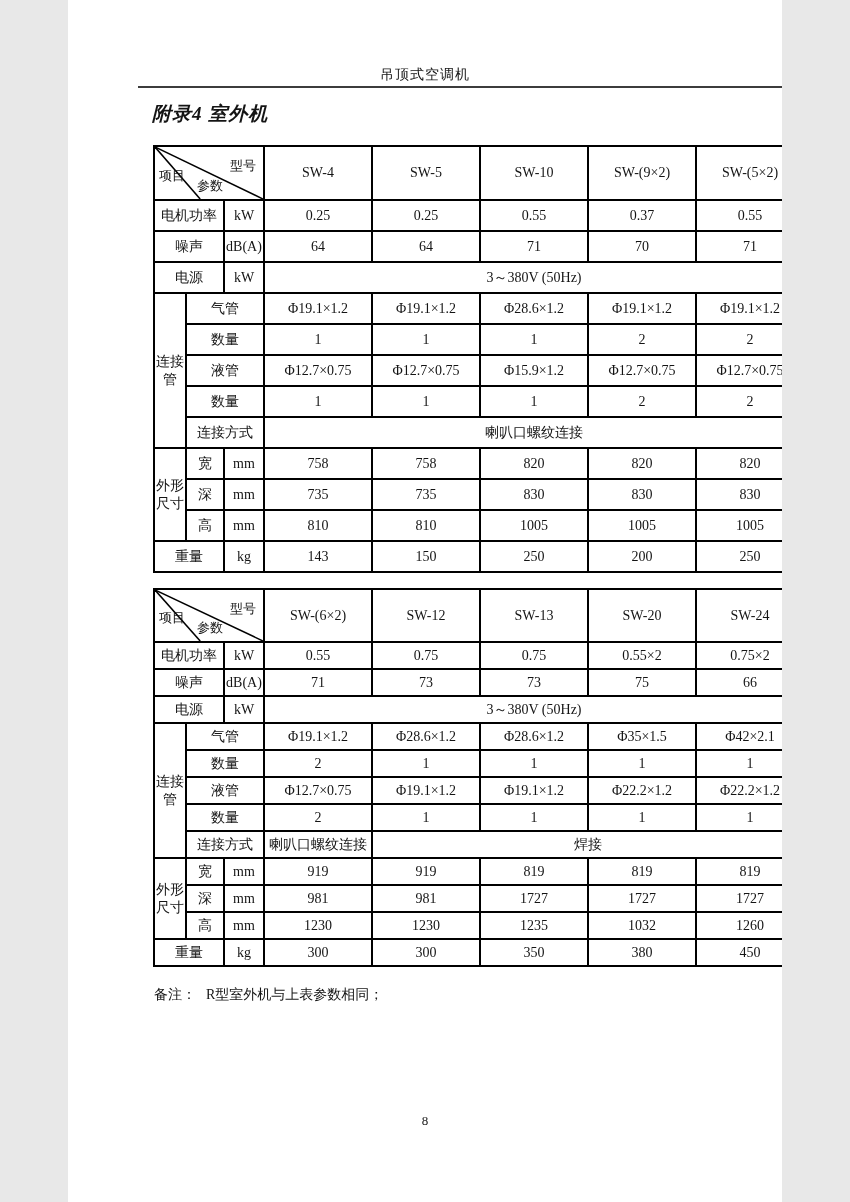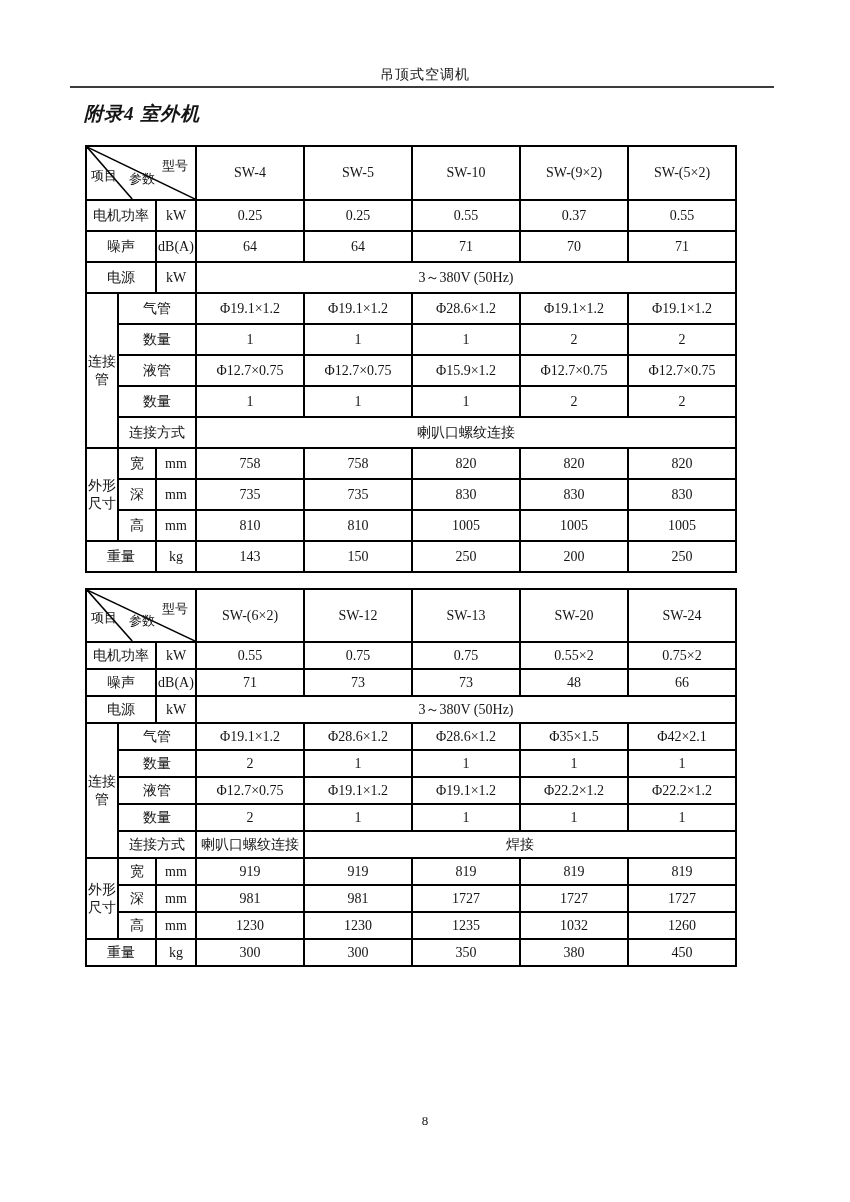--- a/index.html
+++ b/index.html
@@ -1,19 +1,19 @@
 <!DOCTYPE html>
 <html><head>
 <meta charset="utf-8">
 <style>
   * { margin:0; padding:0; box-sizing:border-box; }
   html,body { background:#e8e8e8; }
   .page {
     position:relative;
-    width:850px; height:1202px;
+    width:714px; height:1202px;
     background:#ffffff;
     margin:0 auto;
     font-family:"Liberation Serif","DejaVu Serif",serif;
     color:#141414;
     overflow:hidden;
   }
   .doc-header {
     position:absolute; top:66px; left:0; width:100%;
     text-align:center; font-size:14px; letter-spacing:1px;
   }
@@ -41,21 +41,21 @@
   .t1 { top:145px; }
   .t2 { top:588px; }
   .t1 tr { height:31px; }
   .t2 tr { height:27px; }
   .t1 tr.hdr { height:54px; }
   .t2 tr.hdr { height:53px; }
   td.corner { position:relative; padding:0; }
   td.corner svg { position:absolute; top:0; left:0; width:100%; height:100%; display:block; }
   .corner-model { position:absolute; top:11px; right:7px; font-size:13px; }
   .corner-item  { position:absolute; bottom:15px; left:4px;  font-size:13px; }
-  .corner-param { position:absolute; bottom:12px; left:42px; font-size:13px; }
+  .corner-param { position:absolute; bottom:5px; left:42px; font-size:13px; }
   td.unit { font-size:13px; }
   .note {
     position:absolute; top:986px; left:86px;
     font-size:14px;
   }
   .note .note-text { margin-left:10px; }
   .page-number {
     position:absolute; top:1113px; left:0; width:100%;
     text-align:center; font-size:13px;
   }
@@ -233,21 +233,21 @@
       <td>0.75</td>
       <td>0.55×2</td>
       <td>0.75×2</td>
     </tr>
     <tr>
       <td colspan="2">噪声</td>
       <td class="unit">dB(A)</td>
       <td>71</td>
       <td>73</td>
       <td>73</td>
-      <td>48</td>
+      <td>75</td>
       <td>66</td>
     </tr>
     <tr>
       <td colspan="2">电源</td>
       <td class="unit">kW</td>
       <td colspan="5">3～380V (50Hz)</td>
     </tr>
     <tr>
       <td rowspan="5">连接管</td>
       <td colspan="2">气管</td>
@@ -319,16 +319,19 @@
       <td class="unit">kg</td>
       <td>300</td>
       <td>300</td>
       <td>350</td>
       <td>380</td>
       <td>450</td>
     </tr>
   </tbody>
     </table>
 
+  <div class="note">
+    <span>备注：</span><span class="note-text">R型室外机与上表参数相同；</span>
+  </div>
 
   <div class="page-number">8</div>
 
 </div>
 
 </body></html>

